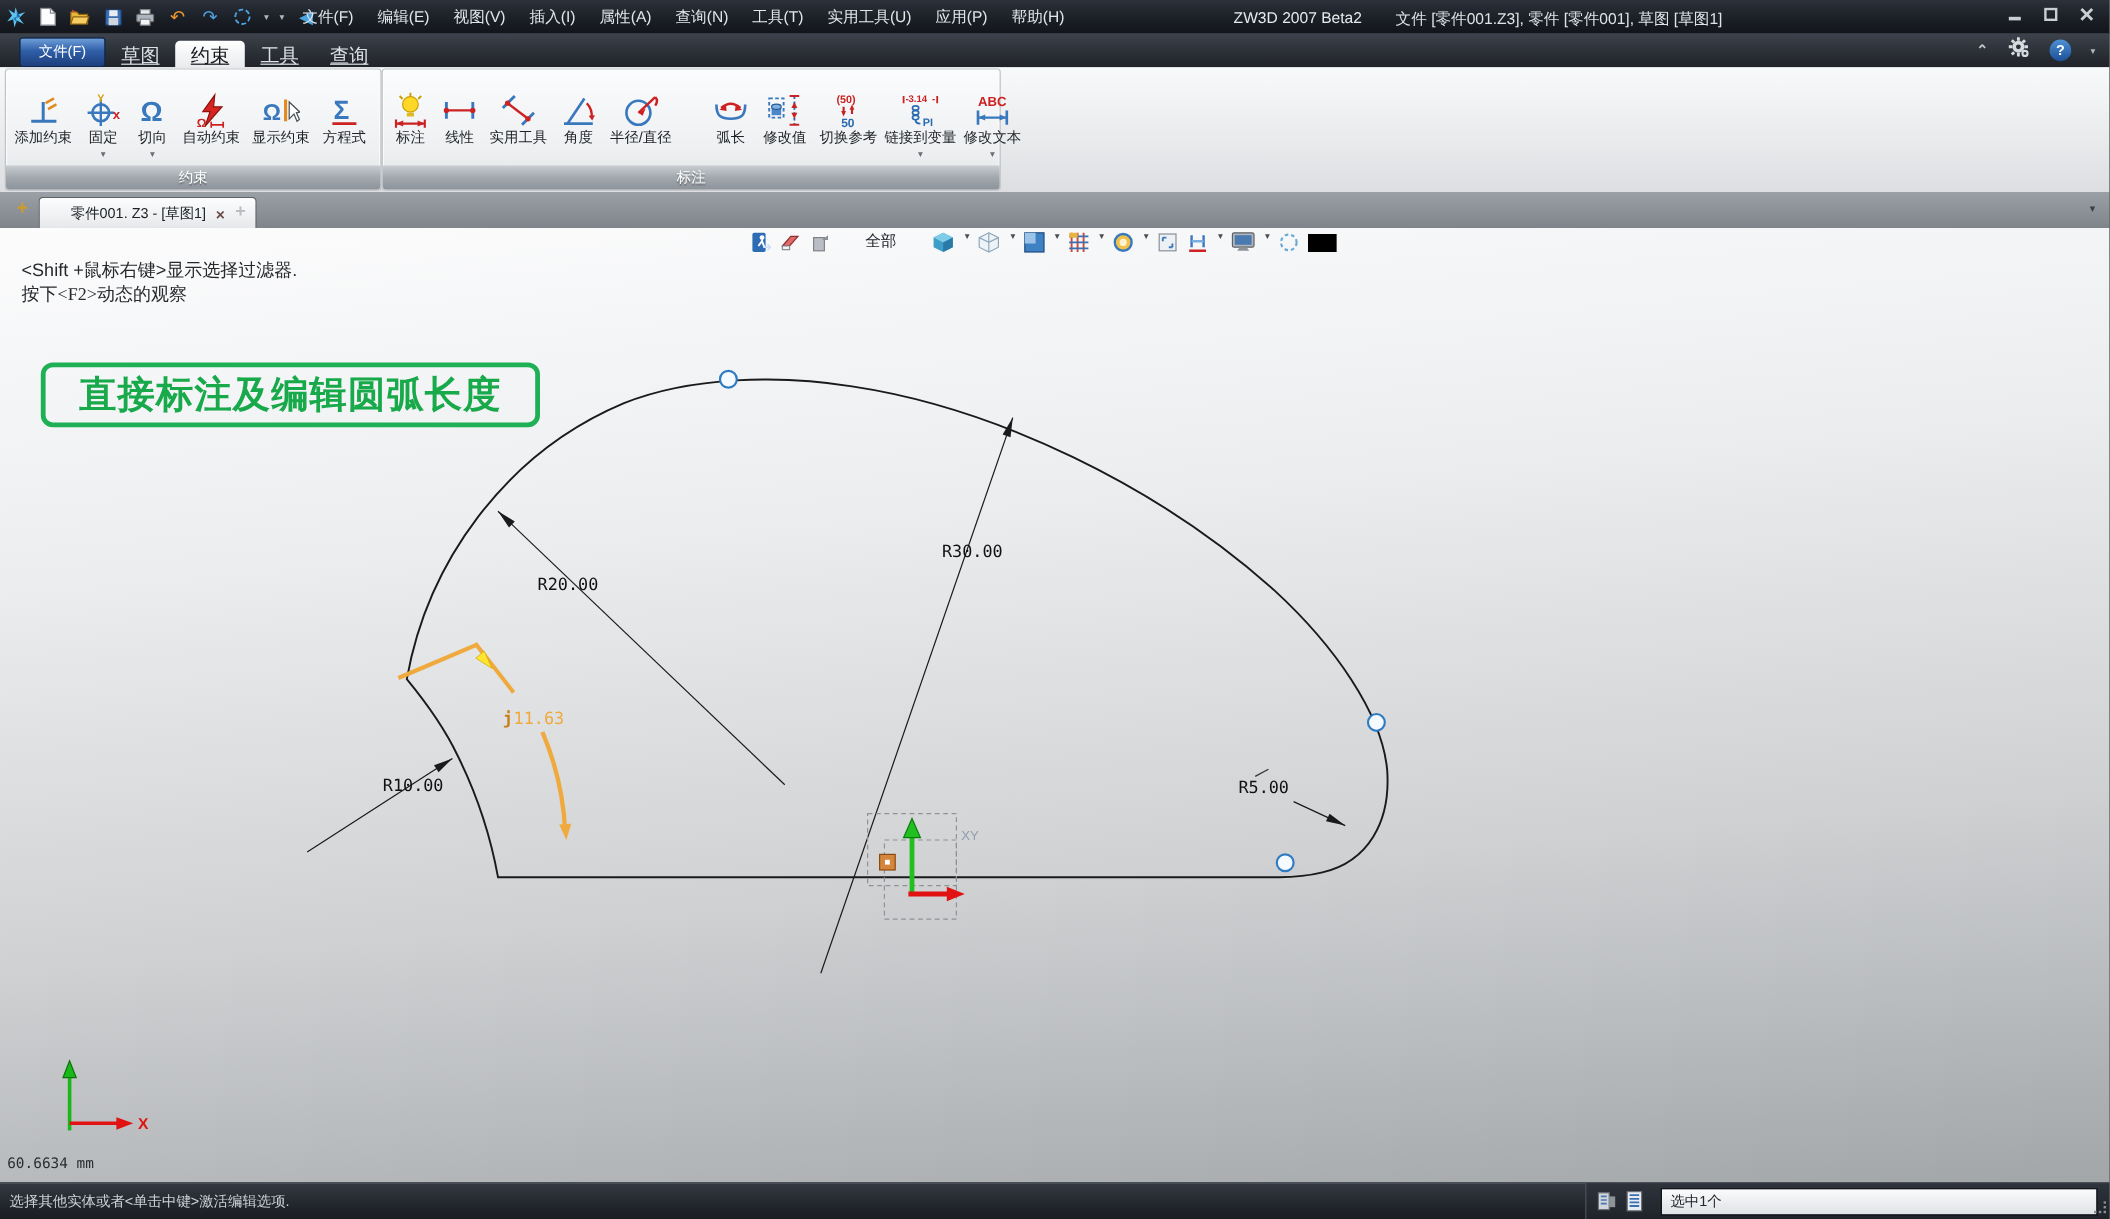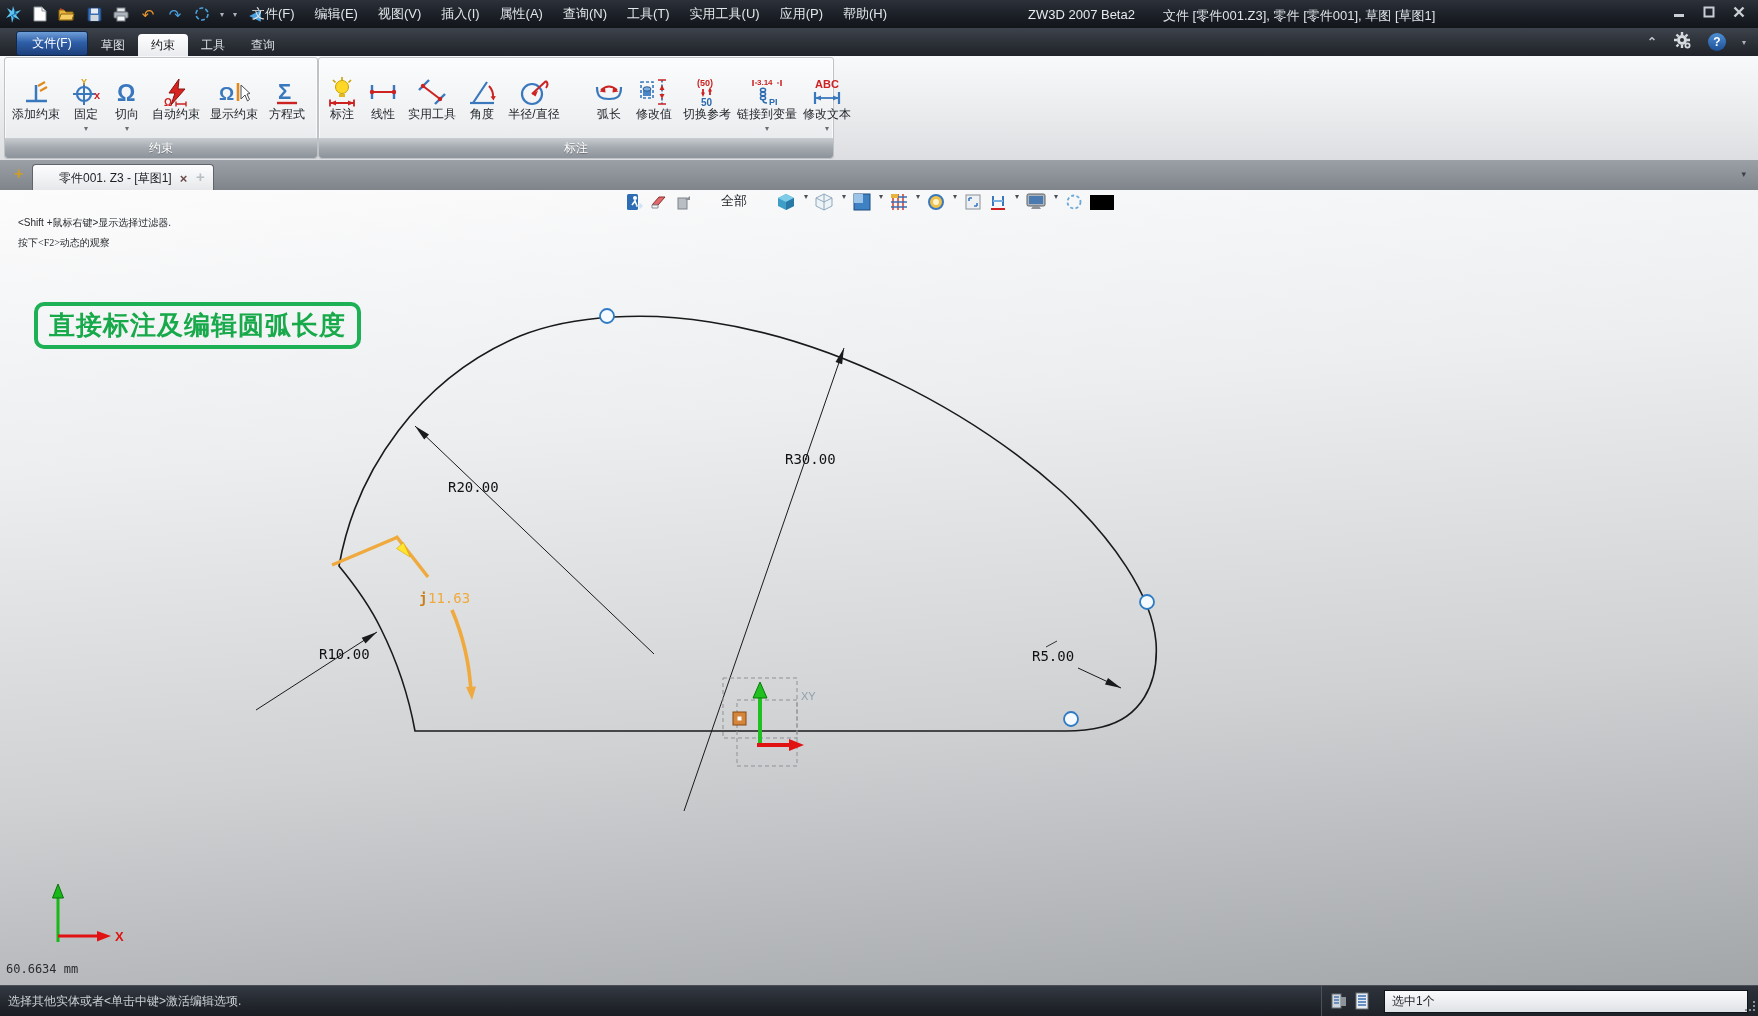--- a/index.html
+++ b/index.html
@@ -20,21 +20,21 @@
   .doctitle{position:absolute;left:1163px;top:7px;color:#dfe3e8;}
   .winbtns{position:absolute;right:12px;top:5px;display:flex;gap:16px;align-items:center;}
   .winbtn{width:14px;height:14px;display:flex;align-items:center;justify-content:center;}
   
   .tabrow{position:absolute;left:0;top:28px;width:1758px;height:28px;
     background:linear-gradient(#3d434c 0%,#2a2e35 60%,#202329 100%);}
   .filebtn{position:absolute;left:16px;top:3px;width:70px;height:23px;border-radius:3px;
     background:linear-gradient(#6f9fd8 0%,#2f5fa8 45%,#1d3f7c 100%);
     border:1px solid #10294f;color:#fff;font-size:12px;display:flex;align-items:center;justify-content:center;}
   .rtabs{position:absolute;left:88px;top:6px;display:flex;height:22px;}
-  .rtab{padding:3px 13px;font-size:12px;color:#dde1e6;border-radius:4px 4px 0 0;}
+  .rtab{padding:3px 13px;font-size:16px;color:#dde1e6;border-radius:4px 4px 0 0;text-decoration:underline;}
   .rtab.active{background:linear-gradient(#ffffff,#e9ebee);color:#15181c;}
   .tabrow-right{position:absolute;right:12px;top:0;height:28px;display:flex;align-items:center;gap:16px;}
   
   .ribbon{position:absolute;left:0;top:56px;width:1758px;height:104px;
     background:linear-gradient(#f8f9fa 0%,#e8eaec 60%,#dcdee1 100%);
     border-bottom:1px solid #8f9397;}
   .rgroup{position:absolute;top:1px;height:100px;border:1px solid #bfc3c7;border-radius:3px;
     background:linear-gradient(#fbfcfd 0%,#eef0f2 65%,#e2e4e7 100%);box-shadow:inset 0 0 0 1px #ffffffaa;}
   .rgroup-label{position:absolute;left:0;right:0;bottom:0;height:20px;text-align:center;
     font-size:12px;line-height:20px;color:#fff;border-radius:0 0 3px 3px;
@@ -55,23 +55,23 @@
   .ghosttab{position:absolute;left:196px;top:8px;color:#b9bec3;font-size:15px;font-weight:bold;}
   .doctab-caret{position:absolute;right:12px;top:9px;color:#3c4045;font-size:9px;}
   
   .canvas{position:absolute;left:0;top:190px;width:1758px;height:795px;
     background:linear-gradient(175deg,#fcfcfd 0%,#eceeef 30%,#cfd1d3 65%,#a3a6a9 100%);}
   .viewbar{position:absolute;left:626px;top:2px;height:22px;display:flex;align-items:flex-start;gap:7px;}
   .viewbar .vic{display:flex;align-items:center;justify-content:center;height:20px;}
   .viewbar .sep{width:10px;}
   .allbtn{font-size:13px;color:#20242a;padding:0 6px;}
   .vcaret{font-size:8px;color:#4a4f55;margin-left:1px;}
-  .hint{position:absolute;left:18px;font-size:10px;color:#26292d;}
+  .hint{position:absolute;left:18px;font-size:15px;color:#26292d;}
   .callout{position:absolute;left:34px;top:112px;border:4px solid #1db054;border-radius:10px;
-    padding:2px 11px;font-family:"Liberation Serif",serif;font-size:26px;font-weight:bold;color:#17a94a;
+    padding:2px 28px;font-family:"Liberation Serif",serif;font-size:31px;font-weight:bold;color:#17a94a;
     letter-spacing:1px;}
   .sketchsvg{position:absolute;left:0;top:0;}
   .coordreadout{position:absolute;left:6px;top:772px;font-family:"DejaVu Sans Mono",monospace;
     font-size:12px;color:#2a2d30;}
   
   .statusbar{position:absolute;left:0;top:985px;width:1758px;height:31px;
     background:linear-gradient(#343a43 0%,#23272e 55%,#191c21 100%);border-top:1px solid #4a4f57;
     color:#ccd1d7;font-size:12px;}
   .statusmsg{position:absolute;left:8px;top:0;line-height:30px;}
   .statusright{position:absolute;right:0;top:0;width:436px;height:31px;border-left:1px solid #4d525a;

